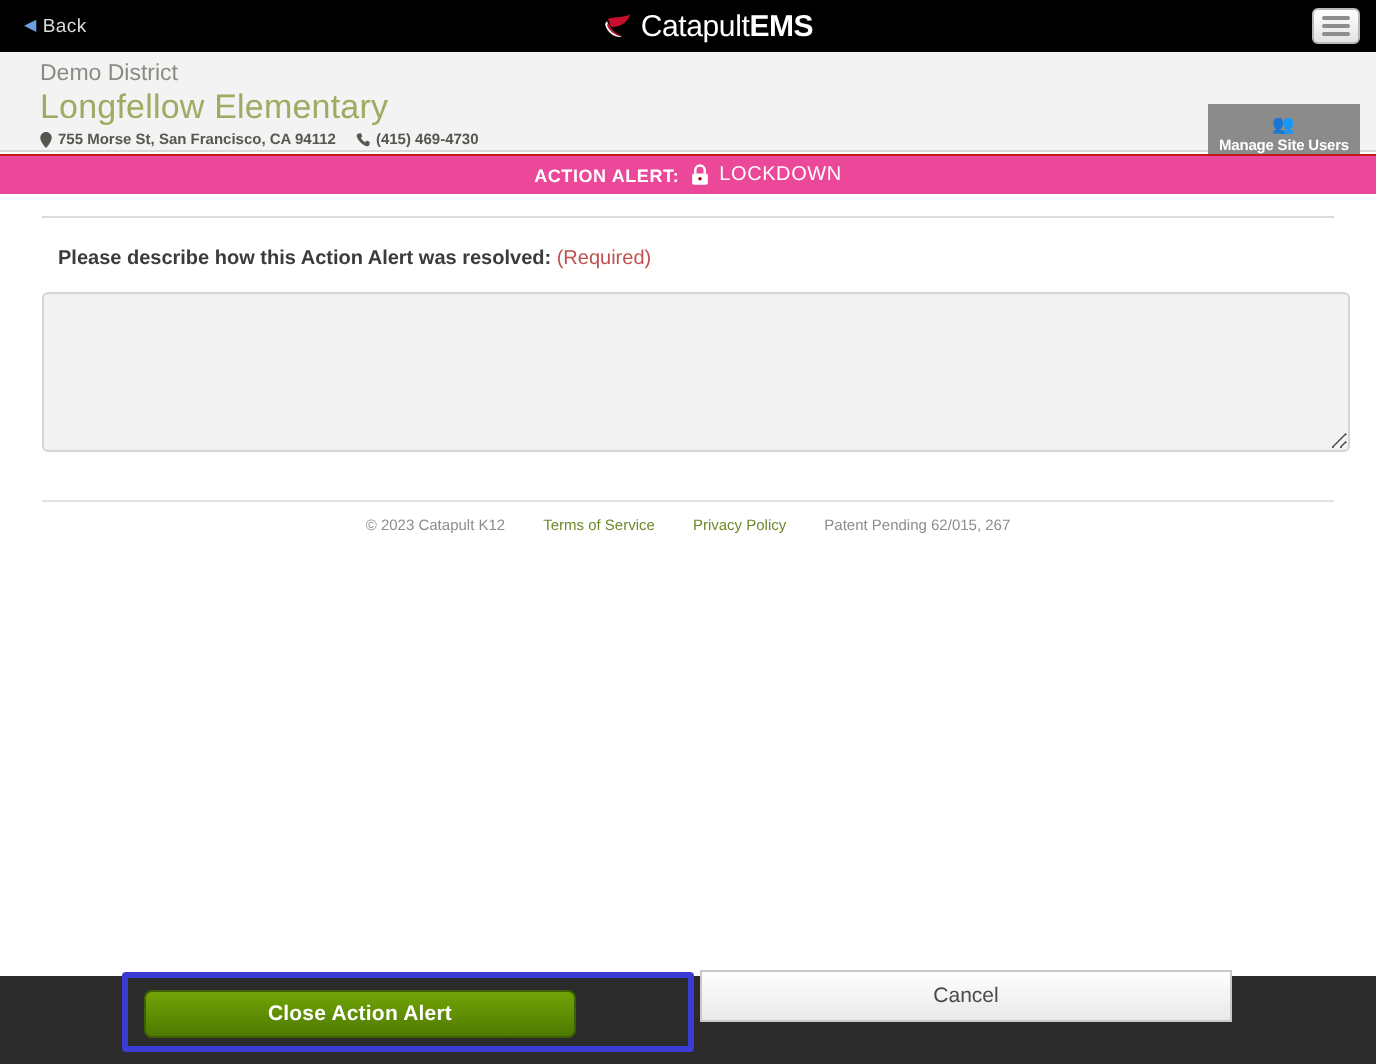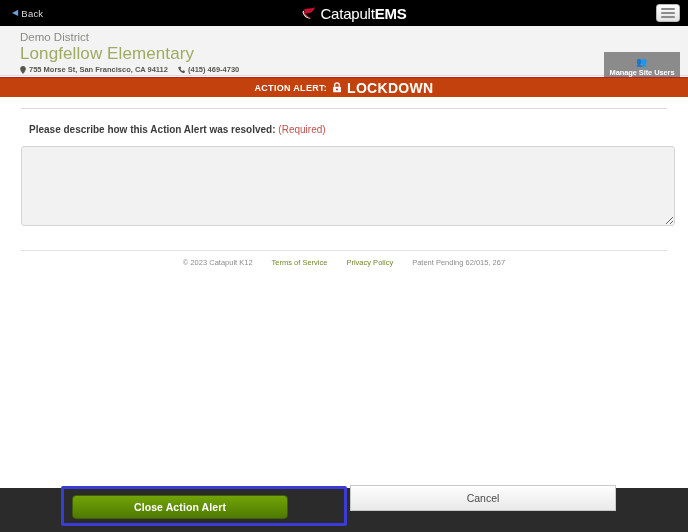--- a/index.html
+++ b/index.html
@@ -70,27 +70,27 @@
     display:flex; flex-direction:column; align-items:center; justify-content:center;
     gap:1px;
     cursor:pointer;
   }
   .site-users .ic { font-size:9px; line-height:9px; }
   .site-users .lbl { font-size:7.5px; font-weight:700; letter-spacing:-.1px; }
 
   
   .alert-strip {
     position:absolute; left:0; top:77px; width:688px; height:20px;
-    background:#c2410c;
+    background:#ec4899;
     border-top:1px solid #c01b1b;
     display:flex; align-items:center; justify-content:center; gap:5px;
   }
   .alert-label { color:#ffffff; font-size:9px; font-weight:700; letter-spacing:.3px; }
   .lock-ic { width:10px; height:11px; display:block; }
-  .alert-kind { color:#ffffff; font-size:14px; font-weight:700; letter-spacing:.3px; }
+  .alert-kind { color:#ffffff; font-size:10px; font-weight:400; letter-spacing:.3px; }
 
   
   .content { position:absolute; left:0; top:97px; width:688px; }
   .h1 {
     margin:17px 0 0 21px;
     font-size:16.5px; color:#7a7a7a; font-weight:400; letter-spacing:.1px;
   }
   .rule { margin:11px 21px 0 21px; height:1px; background:#dcdcdc; }
   .q {
     margin:15px 0 0 21px;

